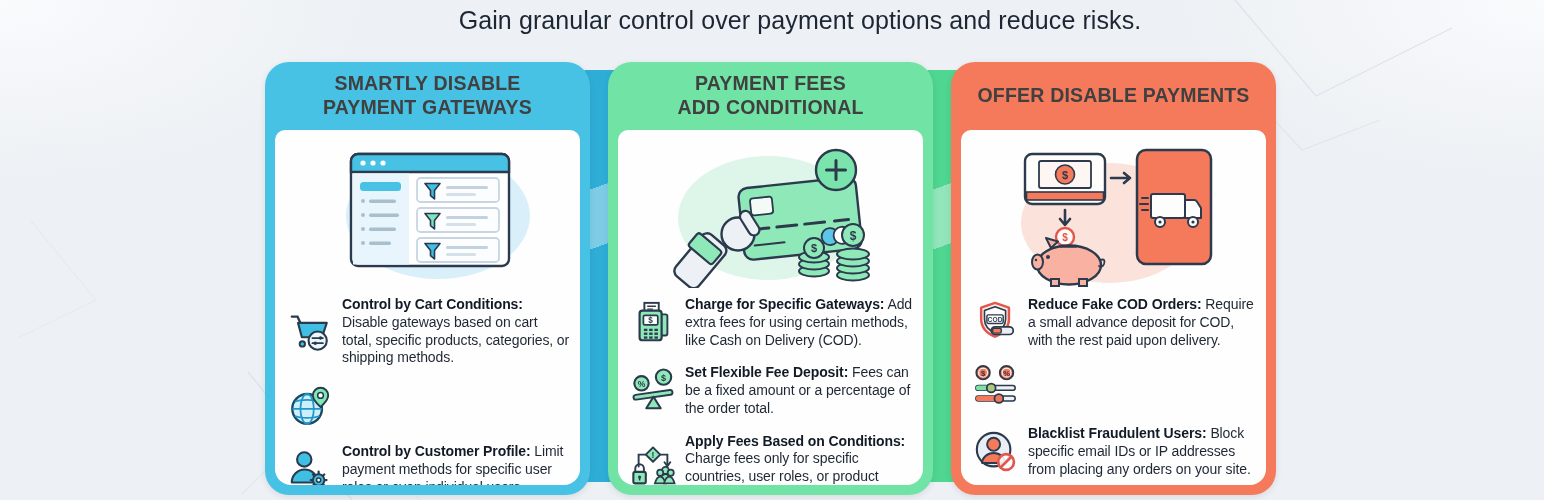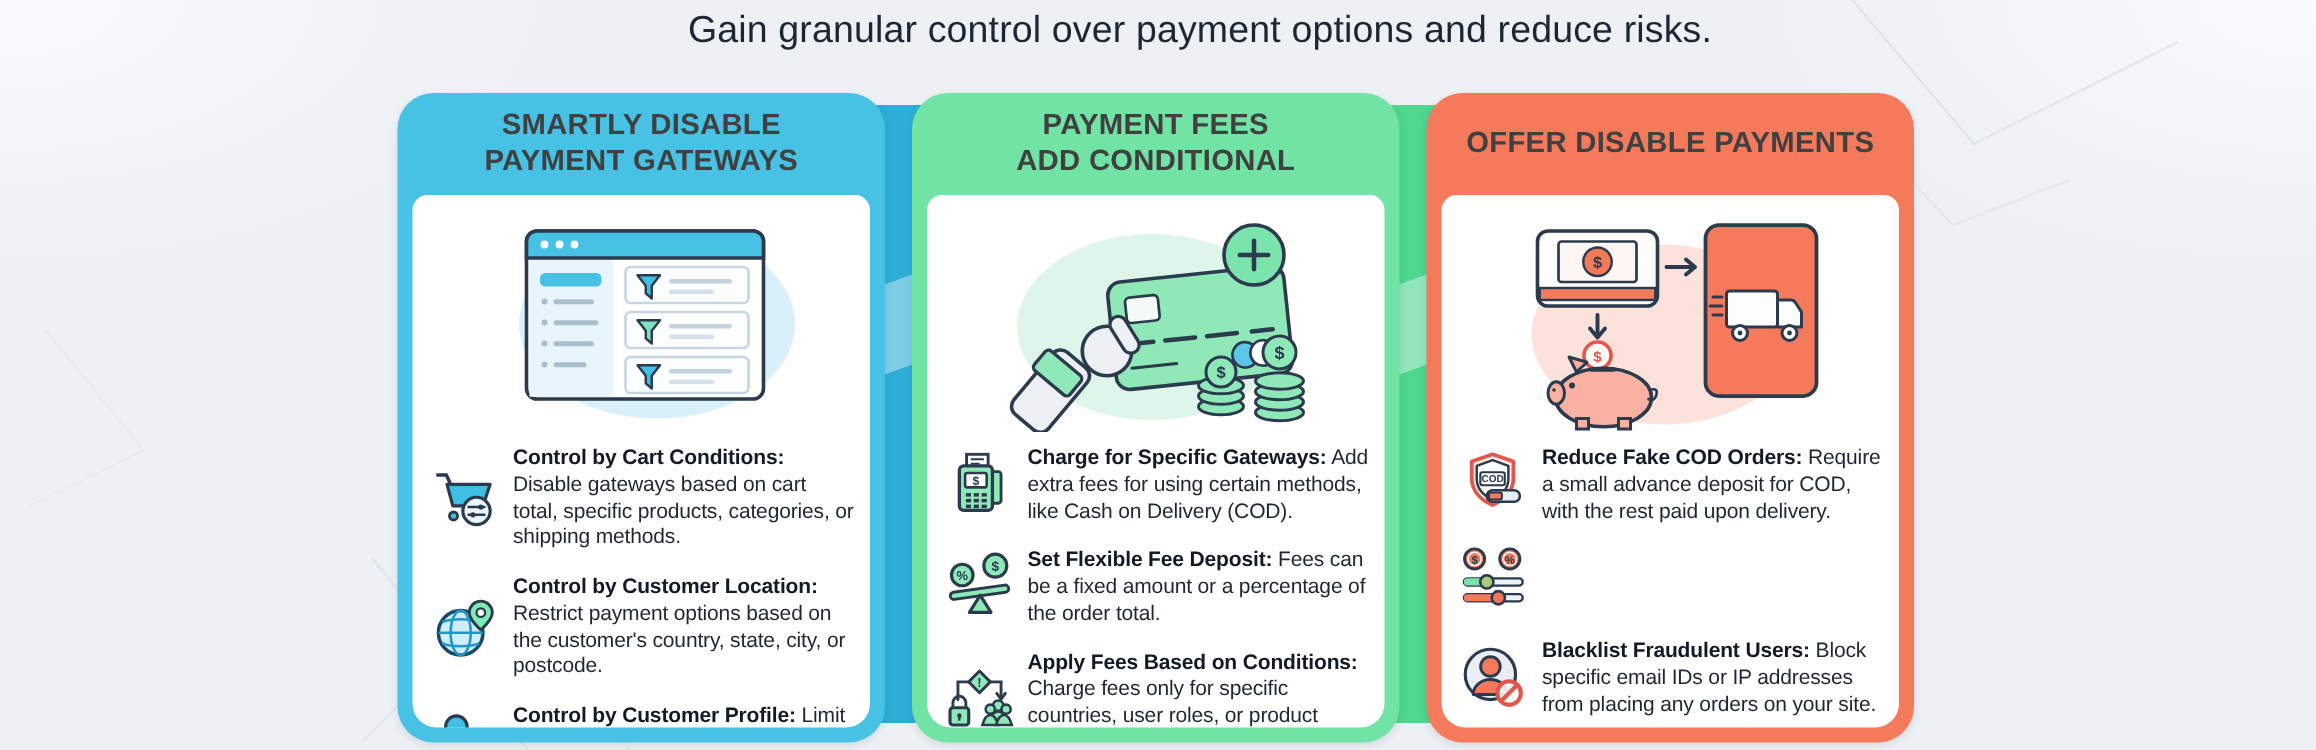--- a/index.html
+++ b/index.html
@@ -134,21 +134,20 @@
           <div class="bullet">
             <span class="bullet-icon">
               <svg width="46" height="46" viewBox="0 0 48 48">
                 <circle cx="21" cy="28" r="15.5" fill="#cdeefb" stroke="#184a63" stroke-width="2.4"></circle>
                 <ellipse cx="21" cy="28" rx="7" ry="15.5" fill="none" stroke="#2196c9" stroke-width="1.8"></ellipse>
                 <path d="M5.5 28 h31 M8.2 20.6 C14 18 28 18 33.8 20.6 M8.2 35.4 C14 38 28 38 33.8 35.4" fill="none" stroke="#2196c9" stroke-width="1.8"></path>
                 <path d="M35 6 c-4.4 0 -8 3.5 -8 7.9 c0 5.3 8 12.1 8 12.1 s8 -6.8 8 -12.1 c0 -4.4 -3.6 -7.9 -8 -7.9 z" fill="#7ceab5" stroke="#2b3a4c" stroke-width="2"></path>
                 <circle cx="35" cy="14" r="3" fill="#ffffff" stroke="#2b3a4c" stroke-width="1.6"></circle>
               </svg>
             </span>
-            <p class="bullet-text"><b>Control by Customer Location:</b> <span>Restrict payment options based on the customer's country, state, city, or postcode.</span></p>
           </div>
           <div class="bullet">
             <span class="bullet-icon">
               <svg width="46" height="46" viewBox="0 0 48 48">
                 <circle cx="18" cy="13" r="7.5" fill="#3fbfe3" stroke="#2b3a4c" stroke-width="2.2"></circle>
                 <path d="M5 37 a13.5 13.5 0 0 1 27 0 z" fill="#3fbfe3" stroke="#2b3a4c" stroke-width="2.2" stroke-linejoin="round"></path>
                 <g stroke="#2b3a4c">
                   <path d="M33 25.8 v3 M33 43.2 v-3 M24.8 34.5 h3 M41.2 34.5 h-3 M27.2 28.7 l2.1 2.1 M38.8 40.3 l-2.1 -2.1 M27.2 40.3 l2.1 -2.1 M38.8 28.7 l-2.1 2.1" stroke-width="2.4" stroke-linecap="round"></path>
                   <circle cx="33" cy="34.5" r="6" fill="#3fbfe3" stroke-width="2"></circle>
                   <circle cx="33" cy="34.5" r="2.2" fill="#ffffff" stroke-width="1.6"></circle>

